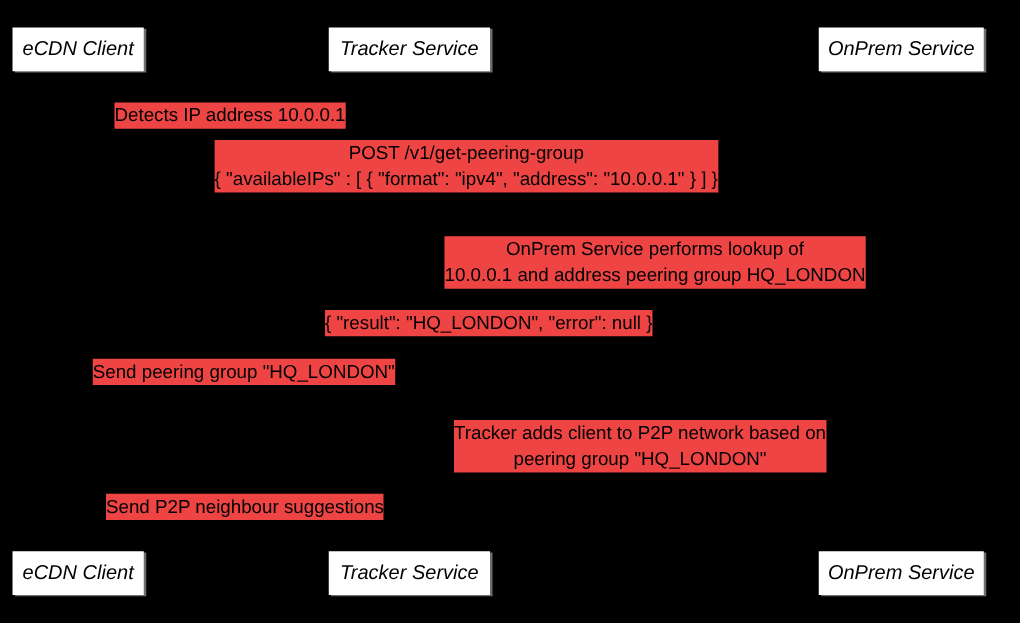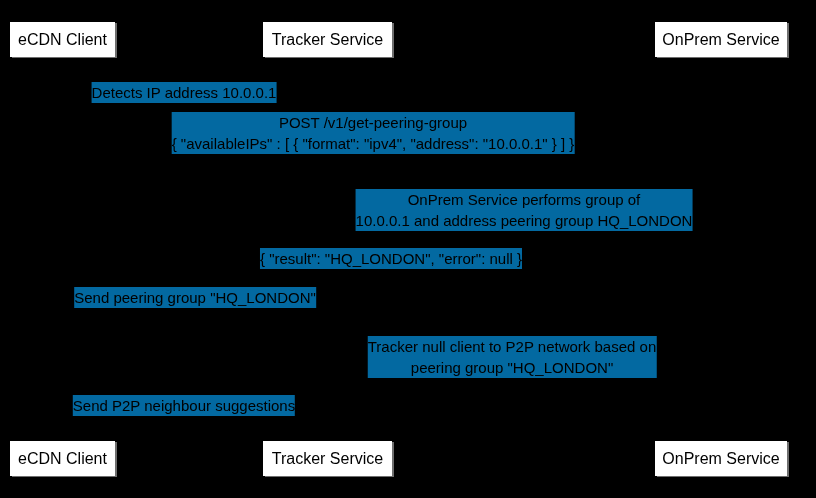--- a/index.html
+++ b/index.html
@@ -20,40 +20,41 @@
     position: absolute;
     height: 35px;
     background: #ffffff;
     color: #000000;
     display: flex;
     align-items: center;
     justify-content: center;
     font-size: 16px;
     box-shadow: 2px 1px 0 0 #6e6e6e;
     box-sizing: border-box;
+    font-style: italic;
   }
   .actor span { white-space: nowrap; }
   
   .lifeline {
     position: absolute;
     top: 57px;
     width: 1px;
     height: 384px;
     background: #000000;
   }
   .arrow {
     position: absolute;
     height: 1px;
     background: #000000;
   }
   
   .msg {
     position: absolute;
     transform: translateX(-50%);
-    background: #0369a1;
+    background: #ef4444;
     color: #000000;
     font-size: 15px;
     line-height: 21px;
     padding: 0 0;
     text-align: center;
     white-space: nowrap;
   }
 </style>
 </head>
 <body>
@@ -83,38 +84,38 @@
   <div class="msg" style="left:184px;top:82px">
     <div>Detects IP address 10.0.0.1</div>
   </div>
 
   <div class="msg" style="left:373px;top:112px">
     <div>POST /v1/get-peering-group</div>
     <div>{ "availableIPs" : [ { "format": "ipv4", "address": "10.0.0.1" } ] }</div>
   </div>
 
   <div class="msg" style="left:524px;top:189px">
-    <div>OnPrem Service performs group of</div>
+    <div>OnPrem Service performs lookup of</div>
     <div>10.0.0.1 and address peering group HQ_LONDON</div>
   </div>
 
   <div class="msg" style="left:391px;top:248px">
     <div>{ "result": "HQ_LONDON", "error": null }</div>
   </div>
 
   <div class="msg" style="left:195px;top:287px">
     <div>Send peering group "HQ_LONDON"</div>
   </div>
 
   <div class="msg" style="left:512px;top:336px">
-    <div>Tracker null client to P2P network based on</div>
+    <div>Tracker adds client to P2P network based on</div>
     <div>peering group "HQ_LONDON"</div>
   </div>
 
-  <div class="msg" style="left:184px;top:395px">
+  <div class="msg" style="left:196px;top:395px">
     <div>Send P2P neighbour suggestions</div>
   </div>
 
   <div class="actor" style="left:10px;top:441px;width:105px">
     <span>eCDN Client</span>
   </div>
   <div class="actor" style="left:263px;top:441px;width:129px">
     <span>Tracker Service</span>
   </div>
   <div class="actor" style="left:655px;top:441px;width:132px">

